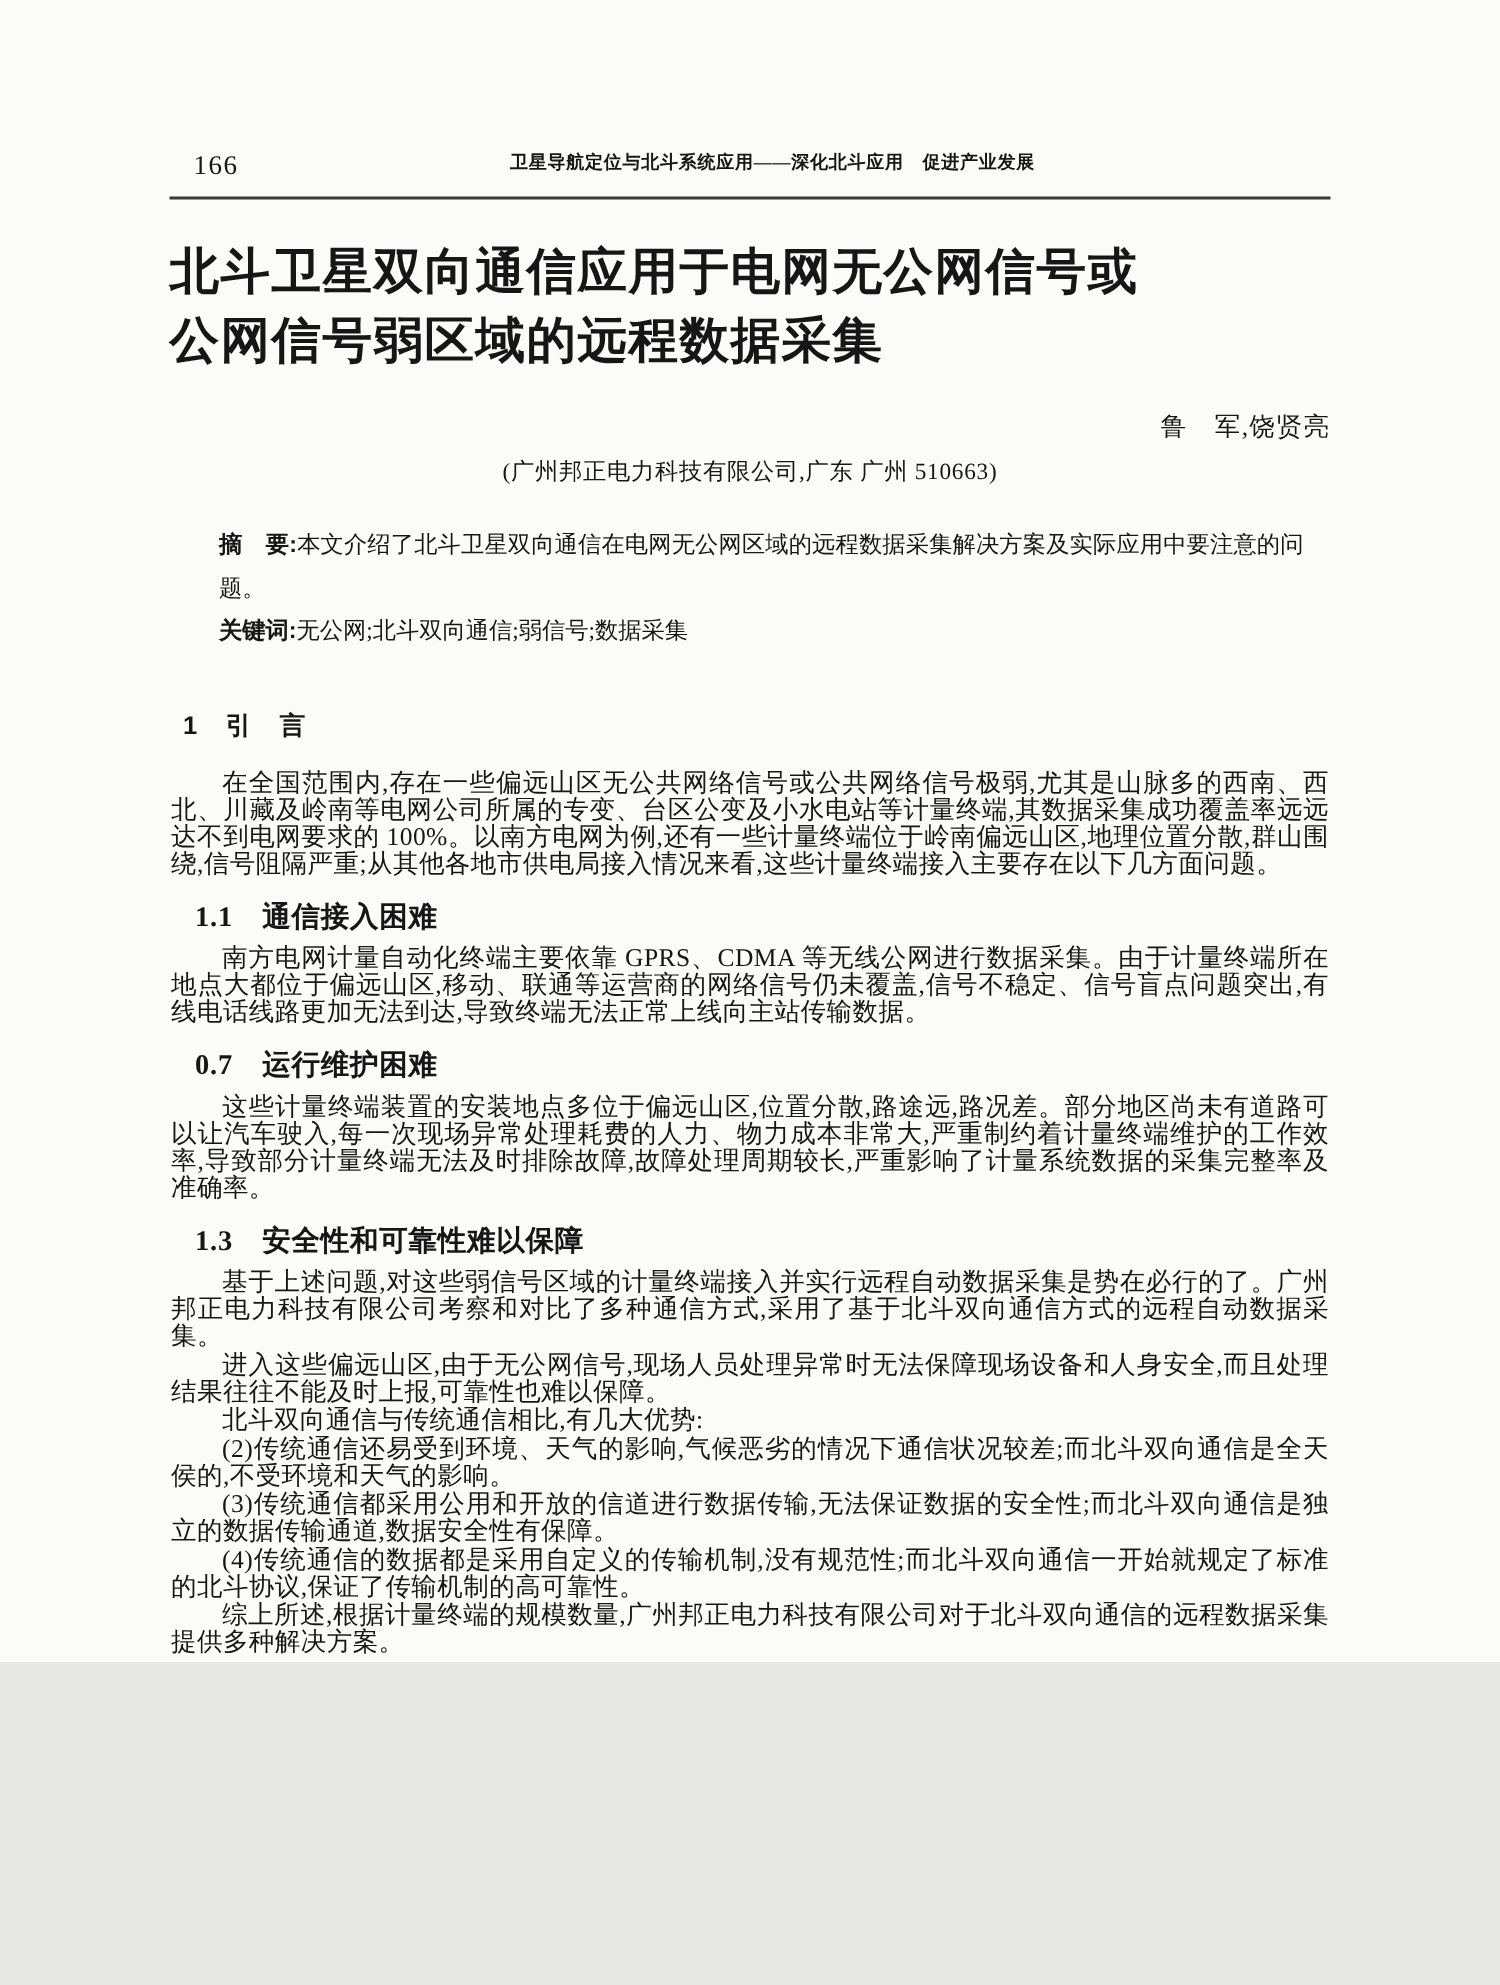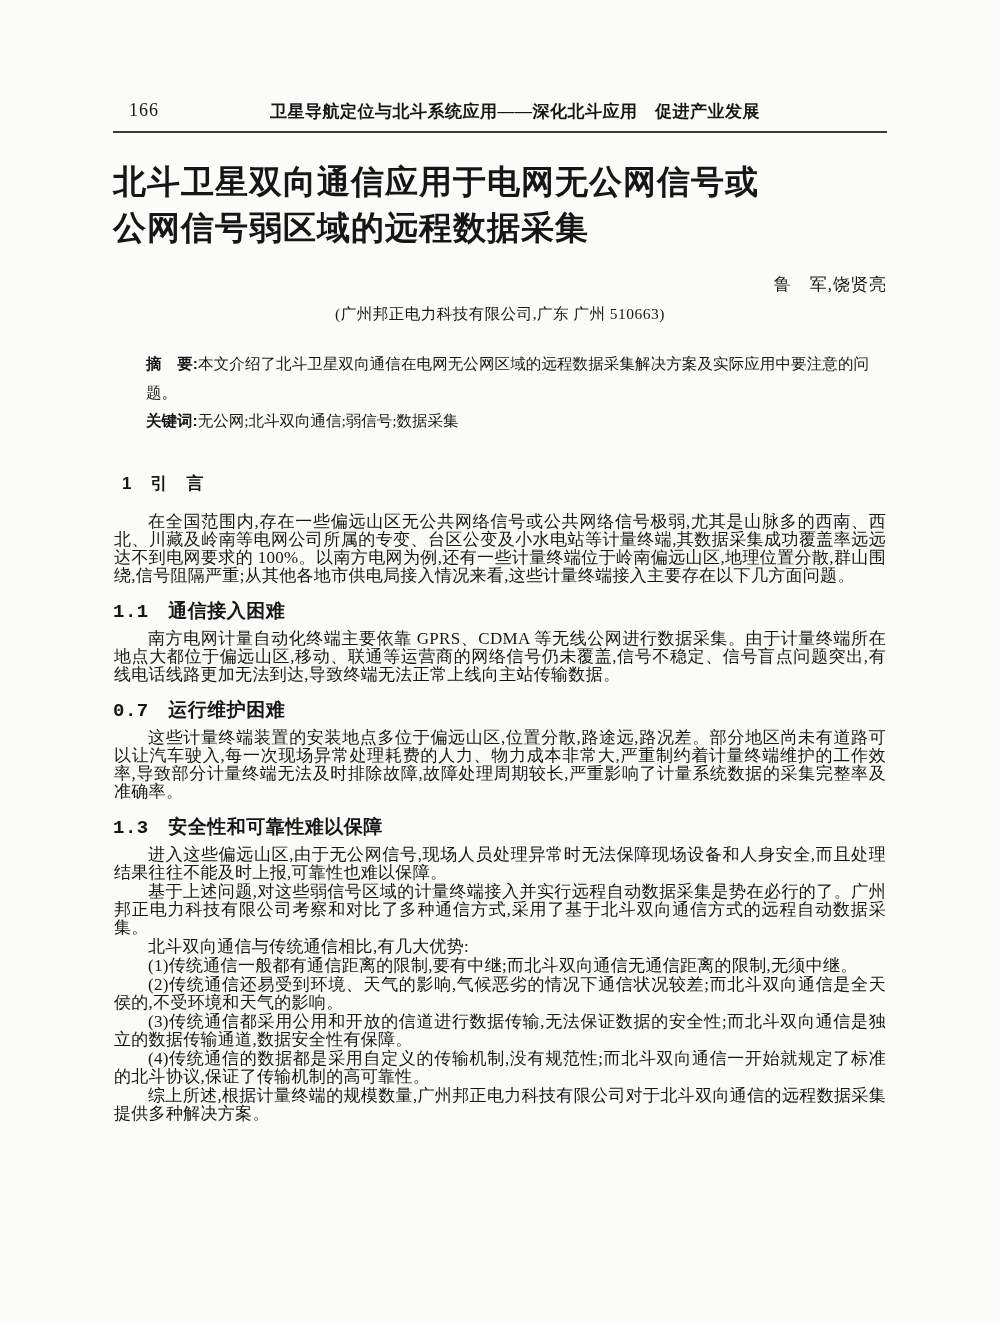--- a/index.html
+++ b/index.html
@@ -3,21 +3,21 @@
 <meta charset="utf-8">
 <style>
   html, body {
     margin: 0;
     padding: 0;
     background: #e8e8e6;
   }
   .page {
     position: relative;
     width: 1000px;
-    height: 1323px;
+    height: 1108px;
     margin: 0 auto;
     background: #fbfbf9;
     color: #161616;
     overflow: hidden;
     box-sizing: border-box;
     padding: 100px 113px 0 113px;
     font-family: "Liberation Serif", "DejaVu Serif", serif;
   }
   
   .running-head {
@@ -27,21 +27,21 @@
   .page-num {
     position: absolute;
     left: 16px;
     top: 0;
     font-size: 18px;
     letter-spacing: 1px;
   }
   .head-title {
     display: block;
     text-align: center;
-    font-size: 17px;
+    font-size: 12px;
     font-weight: bold;
     letter-spacing: 0.5px;
     padding-left: 30px;
   }
   .head-rule {
     margin-top: 7px;
     border-top: 2px solid #3a3a38;
     height: 0;
   }
   
@@ -80,24 +80,24 @@
   
   .sec1 {
     margin: 36px 0 18px 0;
     padding-left: 9px;
     font-size: 17px;
     font-weight: bold;
     font-family: "Liberation Sans", "DejaVu Sans", sans-serif;
     letter-spacing: 1px;
   }
   .subsec {
-    margin: 13px 0 6px 0;
+    margin: 13px 0 6px 17px;
     font-size: 19px;
     font-weight: bold;
-    font-family: Liberation Mono, monospace;
+    font-family: Liberation Serif, serif;
     letter-spacing: 0.5px;
   }
   
   .para {
     margin: 1px;
     font-size: 17px;
     line-height: 18px;
     text-align: justify;
     text-indent: 2em;
     letter-spacing: 0.3px;
@@ -131,22 +131,21 @@
 
   <p class="para">在全国范围内,存在一些偏远山区无公共网络信号或公共网络信号极弱,尤其是山脉多的西南、西北、川藏及岭南等电网公司所属的专变、台区公变及小水电站等计量终端,其数据采集成功覆盖率远远达不到电网要求的 100%。以南方电网为例,还有一些计量终端位于岭南偏远山区,地理位置分散,群山围绕,信号阻隔严重;从其他各地市供电局接入情况来看,这些计量终端接入主要存在以下几方面问题。</p>
 
   <h3 class="subsec">1.1　通信接入困难</h3>
   <p class="para">南方电网计量自动化终端主要依靠 GPRS、CDMA 等无线公网进行数据采集。由于计量终端所在地点大都位于偏远山区,移动、联通等运营商的网络信号仍未覆盖,信号不稳定、信号盲点问题突出,有线电话线路更加无法到达,导致终端无法正常上线向主站传输数据。</p>
 
   <h3 class="subsec">0.7　运行维护困难</h3>
   <p class="para">这些计量终端装置的安装地点多位于偏远山区,位置分散,路途远,路况差。部分地区尚未有道路可以让汽车驶入,每一次现场异常处理耗费的人力、物力成本非常大,严重制约着计量终端维护的工作效率,导致部分计量终端无法及时排除故障,故障处理周期较长,严重影响了计量系统数据的采集完整率及准确率。</p>
 
   <h3 class="subsec">1.3　安全性和可靠性难以保障</h3>
+  <p class="para">基于上述问题,对这些弱信号区域的计量终端接入并实行远程自动数据采集是势在必行的了。广州邦正电力科技有限公司考察和对比了多种通信方式,采用了基于北斗双向通信方式的远程自动数据采集。</p>
   <p class="para">进入这些偏远山区,由于无公网信号,现场人员处理异常时无法保障现场设备和人身安全,而且处理结果往往不能及时上报,可靠性也难以保障。</p>
-  <p class="para">基于上述问题,对这些弱信号区域的计量终端接入并实行远程自动数据采集是势在必行的了。广州邦正电力科技有限公司考察和对比了多种通信方式,采用了基于北斗双向通信方式的远程自动数据采集。</p>
   <p class="para">北斗双向通信与传统通信相比,有几大优势:</p>
-  <p class="para">(1)传统通信一般都有通信距离的限制,要有中继;而北斗双向通信无通信距离的限制,无须中继。</p>
   <p class="para">(2)传统通信还易受到环境、天气的影响,气候恶劣的情况下通信状况较差;而北斗双向通信是全天侯的,不受环境和天气的影响。</p>
   <p class="para">(3)传统通信都采用公用和开放的信道进行数据传输,无法保证数据的安全性;而北斗双向通信是独立的数据传输通道,数据安全性有保障。</p>
   <p class="para">(4)传统通信的数据都是采用自定义的传输机制,没有规范性;而北斗双向通信一开始就规定了标准的北斗协议,保证了传输机制的高可靠性。</p>
   <p class="para">综上所述,根据计量终端的规模数量,广州邦正电力科技有限公司对于北斗双向通信的远程数据采集提供多种解决方案。</p>
 
 </div>
 
 </body></html>

